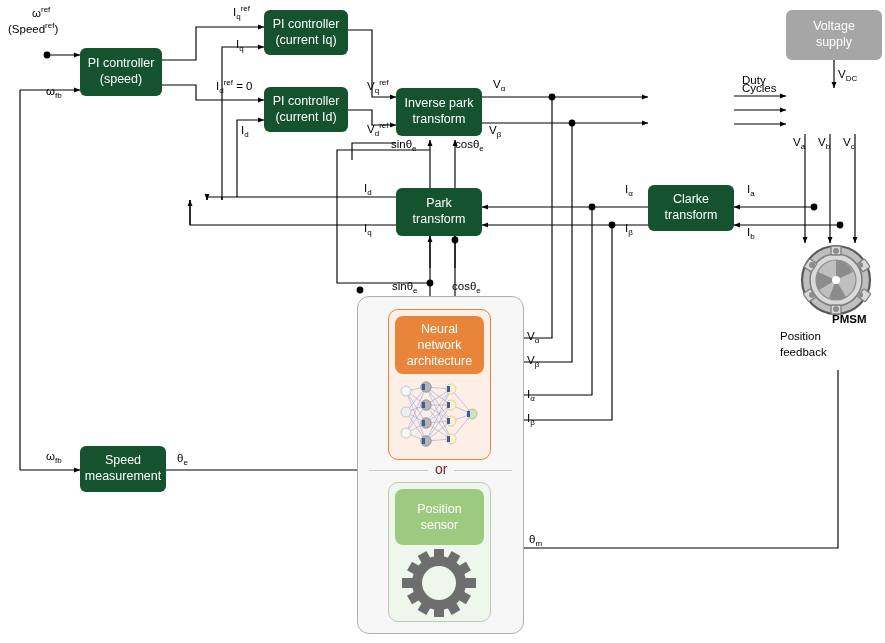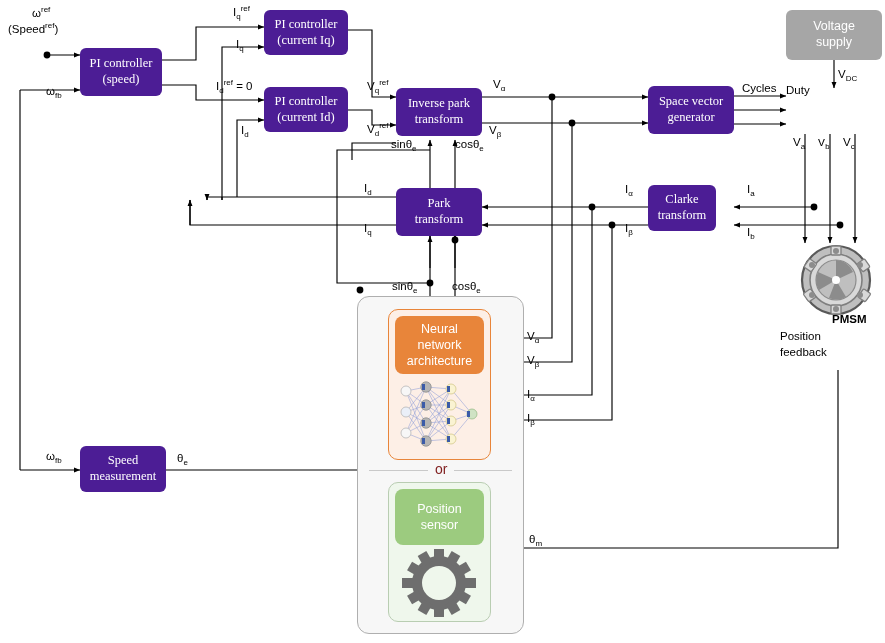--- a/index.html
+++ b/index.html
@@ -1,21 +1,21 @@
 <!DOCTYPE html>
 <html><head>
 <meta charset="utf-8">
 <style>
   html,body{margin:0;padding:0;background:#ffffff;}
   #root{position:relative;width:885px;height:643px;background:#ffffff;
         font-family:"Liberation Sans",sans-serif;overflow:hidden;}
   .blk{position:absolute;box-sizing:border-box;display:flex;align-items:center;
        justify-content:center;text-align:center;border-radius:6px;color:#ffffff;
        font-size:12.5px;line-height:1.25;white-space:pre-line;}
-  .blue{background:#4c1d95;font-family:Liberation Serif, serif;}
+  .blue{background:#14532d;}
   .gray{background:#A6A6A6;}
   .lbl{position:absolute;font-size:11.5px;color:#000;white-space:pre;line-height:1.2;}
   .lbl sub{font-size:8px;}
   .lbl sup{font-size:8px;}
   svg.wires{position:absolute;left:0;top:0;width:885px;height:643px;overflow:visible;}
   .panel{position:absolute;box-sizing:border-box;background:#F7F7F7;
          border:1.4px solid #AFAFAF;border-radius:12px;}
   .card{position:absolute;box-sizing:border-box;border-radius:10px;}
   .card.nn{background:#FDEFE6;border:1.5px solid #E8853A;}
   .card.ps{background:#EFF7EC;border:1.5px solid #B9CDB2;}
@@ -140,24 +140,22 @@
 
   <div class="blk blue" style="left:264px;top:87px;width:84px;height:45px;">PI controller
 (current Id)</div>
 
   <div class="blk blue" style="left:396px;top:88px;width:86px;height:48px;">Inverse park
 transform</div>
 
   <div class="blk blue" style="left:396px;top:188px;width:86px;height:48px;">Park
 transform</div>
 
-  <div class="blk blue" style="left:648px;top:86px;width:86px;height:48px;">Space vector
-generator</div>
-
-  <div class="blk blue" style="left:648px;top:185px;width:68px;height:46px;">Clarke
+
+  <div class="blk blue" style="left:648px;top:185px;width:86px;height:46px;">Clarke
 transform</div>
 
   <div class="blk blue" style="left:80px;top:446px;width:86px;height:46px;">Speed
 measurement</div>
 
   <div class="blk gray" style="left:786px;top:10px;width:96px;height:50px;">Voltage
 supply</div>
 
 
   <svg style="position:absolute;left:798px;top:243px;width:78px;height:74px;" viewBox="0 0 78 74">
@@ -285,26 +283,26 @@
   <div class="lbl" style="left:364px;top:222px;"><span>I</span><sub>q</sub></div>
 
   <div class="lbl" style="left:392px;top:280px;"><span>sinθ</span><sub>e</sub></div>
   <div class="lbl" style="left:452px;top:280px;"><span>cosθ</span><sub>e</sub></div>
 
   <div class="lbl" style="left:625px;top:183px;"><span>I</span><sub>α</sub></div>
   <div class="lbl" style="left:625px;top:222px;"><span>I</span><sub>β</sub></div>
   <div class="lbl" style="left:747px;top:183px;"><span>I</span><sub>a</sub></div>
   <div class="lbl" style="left:747px;top:226px;"><span>I</span><sub>b</sub></div>
 
-  <div class="lbl" style="left:742px;top:84px;margin-left:44px;">Duty</div>
+  <div class="lbl" style="left:742px;top:74px;">Duty</div>
   <div class="lbl" style="left:742px;top:82px;">Cycles</div>
 
   <div class="lbl" style="left:838px;top:68px;"><span>V</span><sub>DC</sub></div>
   <div class="lbl" style="left:793px;top:136px;"><span>V</span><sub>a</sub></div>
-  <div class="lbl" style="left:818px;top:136px;font-family:Liberation Mono, monospace;"><span>V</span><sub>b</sub></div>
+  <div class="lbl" style="left:818px;top:136px;"><span>V</span><sub>b</sub></div>
   <div class="lbl" style="left:843px;top:136px;"><span>V</span><sub>c</sub></div>
 
   <div class="lbl" style="left:832px;top:313px;font-weight:bold;">PMSM</div>
   <div class="lbl" style="left:780px;top:330px;">Position</div>
   <div class="lbl" style="left:780px;top:346px;">feedback</div>
 
   <div class="lbl" style="left:527px;top:330px;"><span>V</span><sub>α</sub></div>
   <div class="lbl" style="left:527px;top:354px;"><span>V</span><sub>β</sub></div>
   <div class="lbl" style="left:527px;top:388px;"><span>I</span><sub>α</sub></div>
   <div class="lbl" style="left:527px;top:412px;"><span>I</span><sub>β</sub></div>

